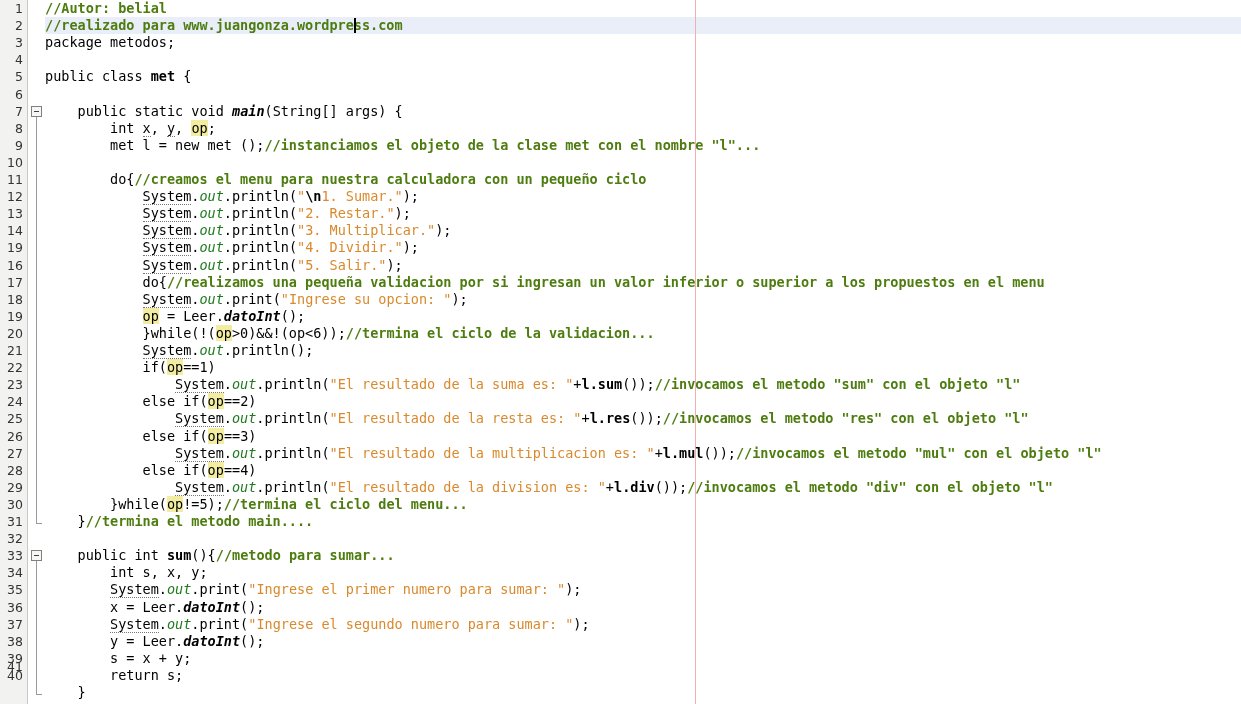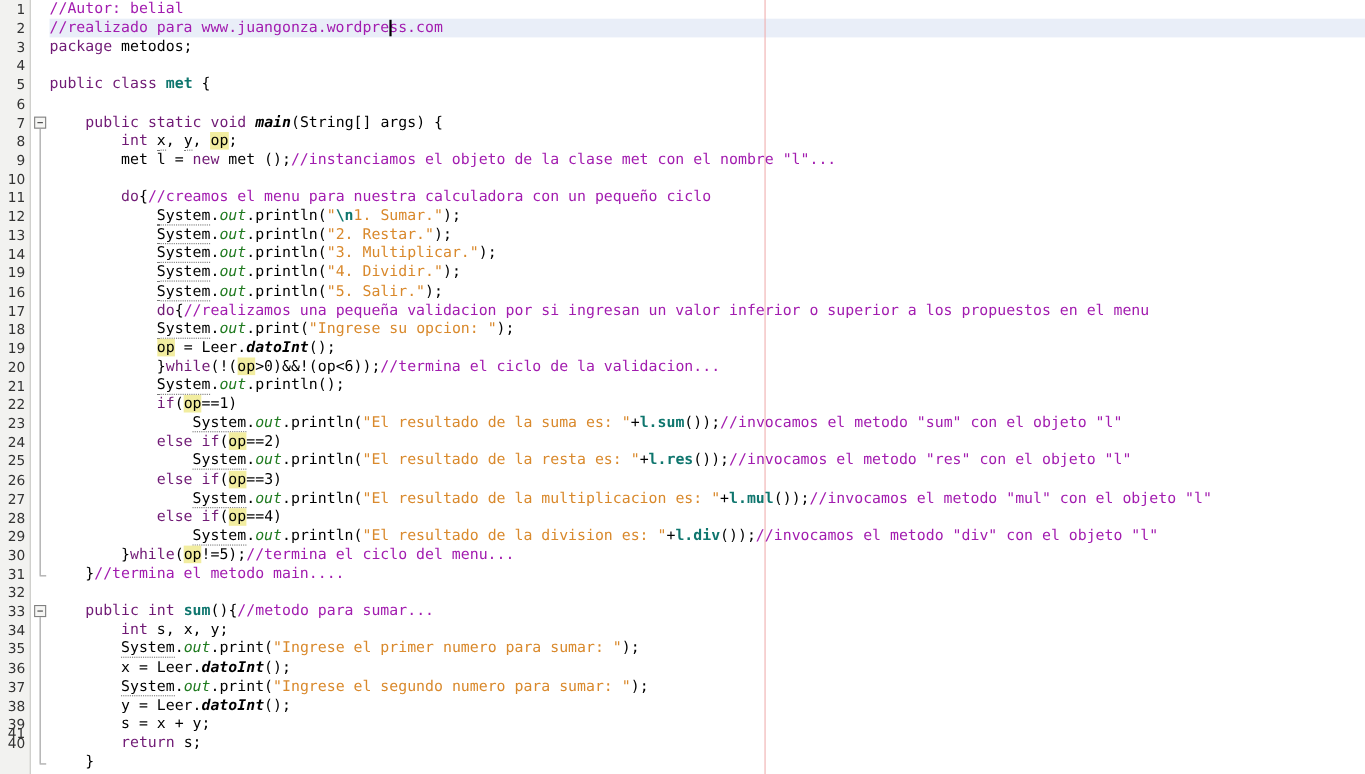--- a/index.html
+++ b/index.html
@@ -88,26 +88,26 @@
     position: absolute;
     top: 0; width: 1px; height: 704px;
     background: #f0b0b0;
   }
   #caret {
     position: absolute;
     width: 2px; height: 15px;
     background: #000000;
   }
   
-  .kw  { color: #701a75; }
-  .cm  { color: #a21caf; }
+  .kw  { color: #000000; }
+  .cm  { color: #4d7c0f; font-weight: bold; }
   .st  { color: #d9892c; }
   .nm  { color: #000000; }
   .fld { color: #1f7a1f; font-style: italic; }
-  .bd  { font-weight: bold; color: #0f766e; }
+  .bd  { font-weight: bold; color: #000000; }
   .bdi { font-weight: bold; font-style: italic; color: #000000; }
   .hl  { background: #f2eda0; }
   .und { border-bottom: 1px dotted #777777; }
 </style>
 </head>
 <body>
 
 <div id="editor">
 
   <div id="curline" style="top: 17.1px;"></div>

